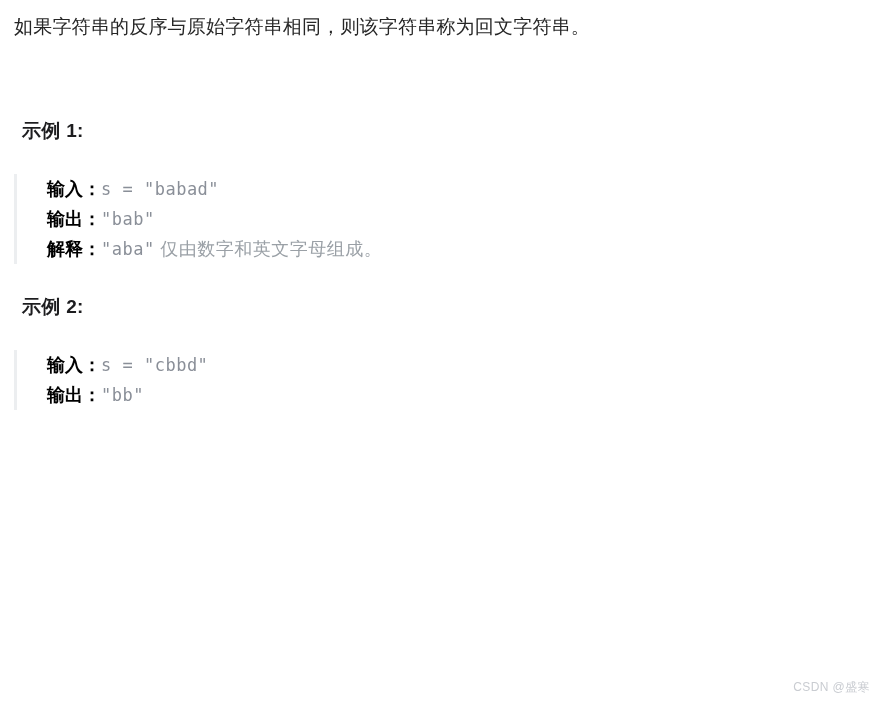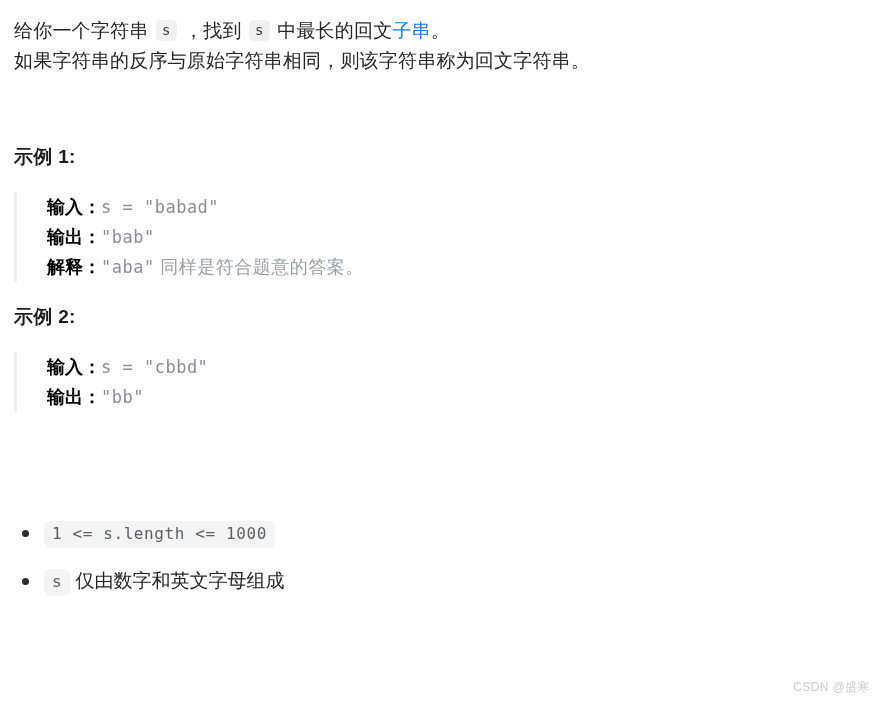--- a/index.html
+++ b/index.html
@@ -49,21 +49,21 @@
 
   .link {
     color: #1479f0;
     text-decoration: none;
   }
 
   h3.section {
     font-size: 19px;
     font-weight: bold;
     color: #1d1d1f;
-    margin: 0;
+    margin: 8px;
     letter-spacing: 0.3px;
   }
 
   .example-block {
     border-left: 3px solid #eceef0;
     padding: 0 0 0 30px;
     margin: 0;
   }
   .example-line {
     font-size: 18px;
@@ -129,53 +129,47 @@
     color: #c9ccd1;
     letter-spacing: 0.4px;
     font-family: "Liberation Sans", "DejaVu Sans", sans-serif;
   }
 </style>
 </head>
 <body>
 
 <div class="page">
 
-  <p class="para first"><span>给你一个字符串 </span><span class="chip">s</span><span> ，找到 </span><span class="chip">s</span><span> 中最长的回文</span><a href="#" class="link">子串</a><span>。</span></p>
 
   <p class="para second">如果字符串的反序与原始字符串相同，则该字符串称为回文字符串。</p>
 
   <div style="height:68px"></div>
 
   <h3 class="section">示例 1:</h3>
 
   <div style="height:22px"></div>
 
   <div class="example-block">
     <div class="example-line"><span class="lbl">输入：</span><span class="code">s = "babad"</span><span class="note"></span></div>
     <div class="example-line"><span class="lbl">输出：</span><span class="code">"bab"</span><span class="note"></span></div>
-    <div class="example-line"><span class="lbl">解释：</span><span class="code">"aba"</span><span class="note"> 同样是符合题意的答案。</span></div>
+    <div class="example-line"><span class="lbl">解释：</span><span class="code">"aba"</span><span class="note"> 仅由数字和英文字母组成。</span></div>
   </div>
 
   <div style="height:22px"></div>
 
   <h3 class="section">示例 2:</h3>
 
   <div style="height:22px"></div>
 
   <div class="example-block">
     <div class="example-line"><span class="lbl">输入：</span><span class="code">s = "cbbd"</span><span class="note"></span></div>
     <div class="example-line"><span class="lbl">输出：</span><span class="code">"bb"</span><span class="note"></span></div>
   </div>
 
   <div style="height:78px"></div>
 
 
   <div style="height:28px"></div>
 
-  <ul class="hints">
-    <li><span class="bullet"></span><span class="chip-block">1 &lt;= s.length &lt;= 1000</span><span></span></li>
-    <div style="height:18px"></div>
-    <li><span class="bullet"></span><span class="chip-block">s</span><span> 仅由数字和英文字母组成</span></li>
-  </ul>
 
 </div>
 
 <div class="watermark">CSDN @盛寒</div>
 
 </body></html>

